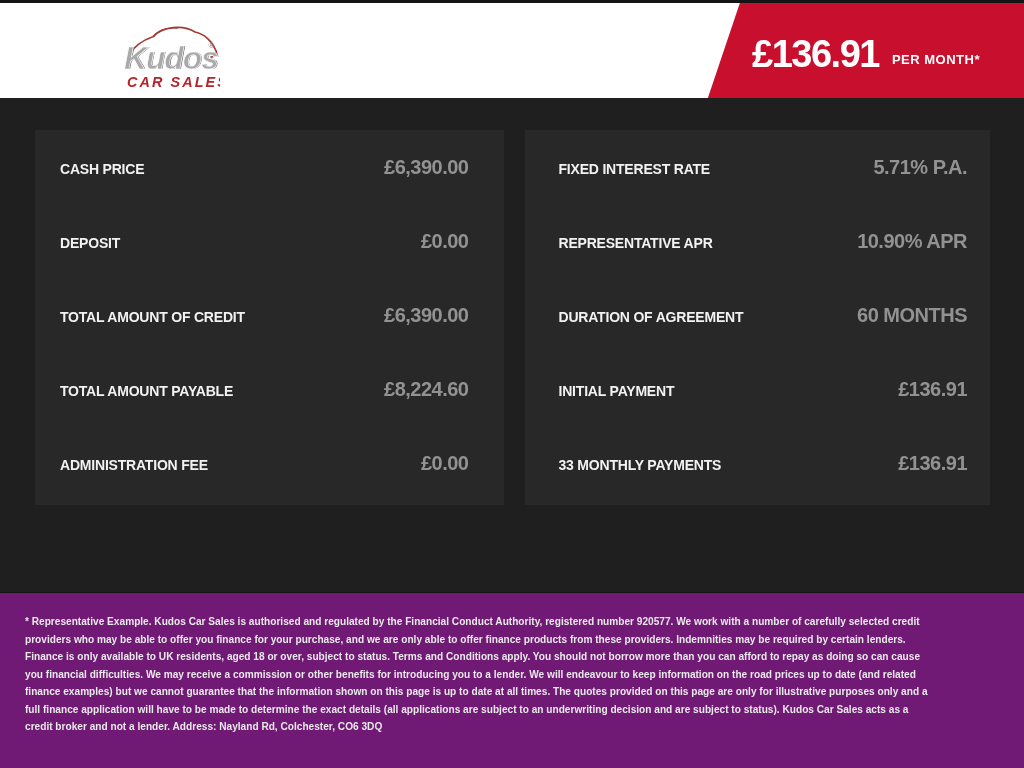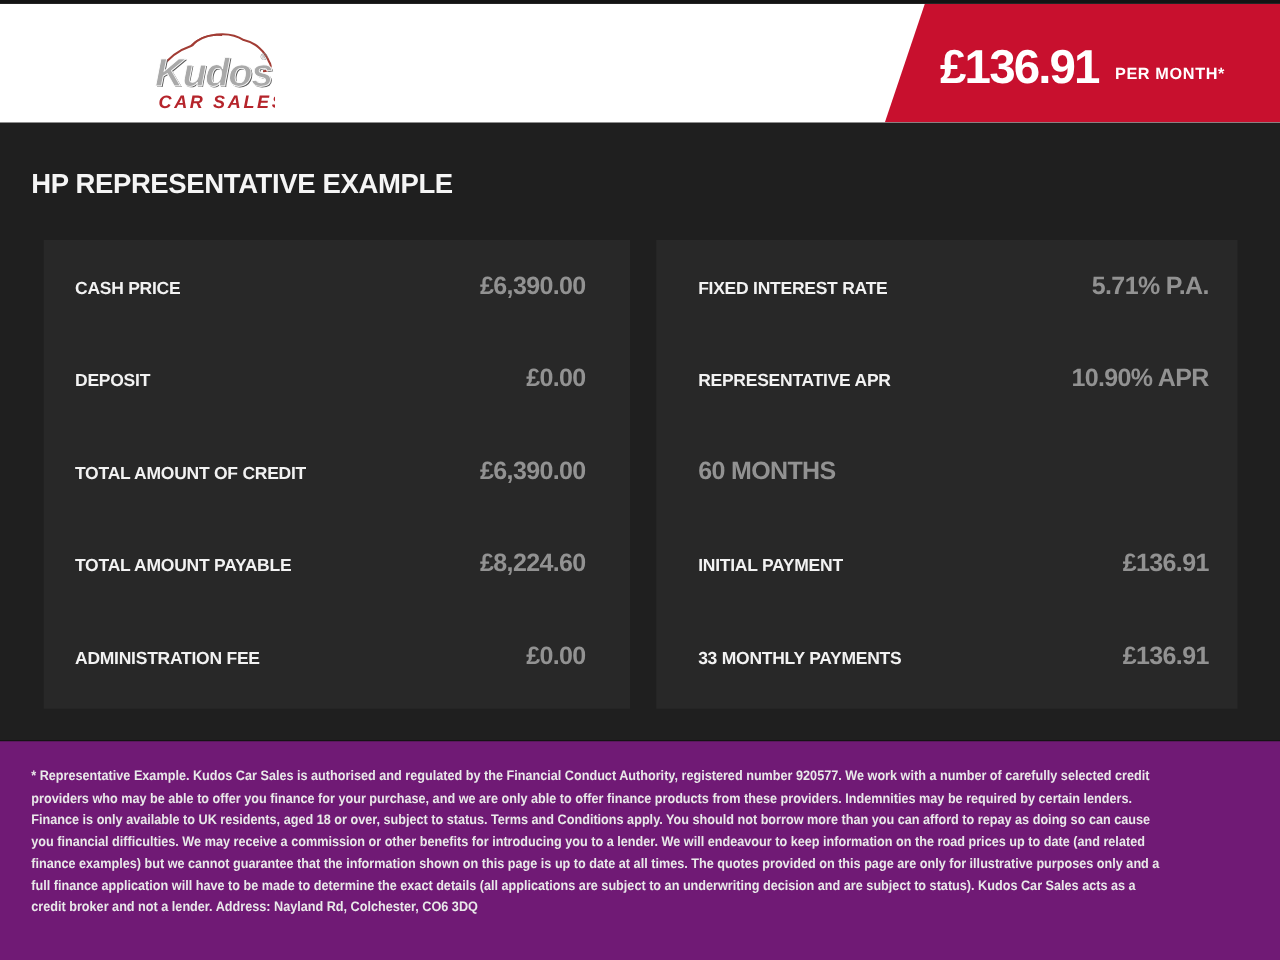--- a/index.html
+++ b/index.html
@@ -104,21 +104,20 @@
     <div class="banner-inner">
       <span class="banner-amount">£136.91</span>
       <span class="banner-period">PER MONTH*</span>
     </div>
   </div>
 
 </header>
 
 <main class="main">
 
-  <h1 class="page-title">HP REPRESENTATIVE EXAMPLE</h1>
 
   <div class="panels">
 
     <section class="panel left">
       <div class="row">
         <span class="lbl">CASH PRICE</span>
         <span class="val">£6,390.00</span>
       </div>
       <div class="row">
         <span class="lbl">DEPOSIT</span>
@@ -141,20 +140,21 @@
     <section class="panel right">
       <div class="row">
         <span class="lbl">FIXED INTEREST RATE</span>
         <span class="val">5.71% P.A.</span>
       </div>
       <div class="row">
         <span class="lbl">REPRESENTATIVE APR</span>
         <span class="val">10.90% APR</span>
       </div>
       <div class="row">
+        <span class="lbl">DURATION OF AGREEMENT</span>
         <span class="val">60 MONTHS</span>
       </div>
       <div class="row">
         <span class="lbl">INITIAL PAYMENT</span>
         <span class="val">£136.91</span>
       </div>
       <div class="row">
         <span class="lbl">33 MONTHLY PAYMENTS</span>
         <span class="val">£136.91</span>
       </div>

